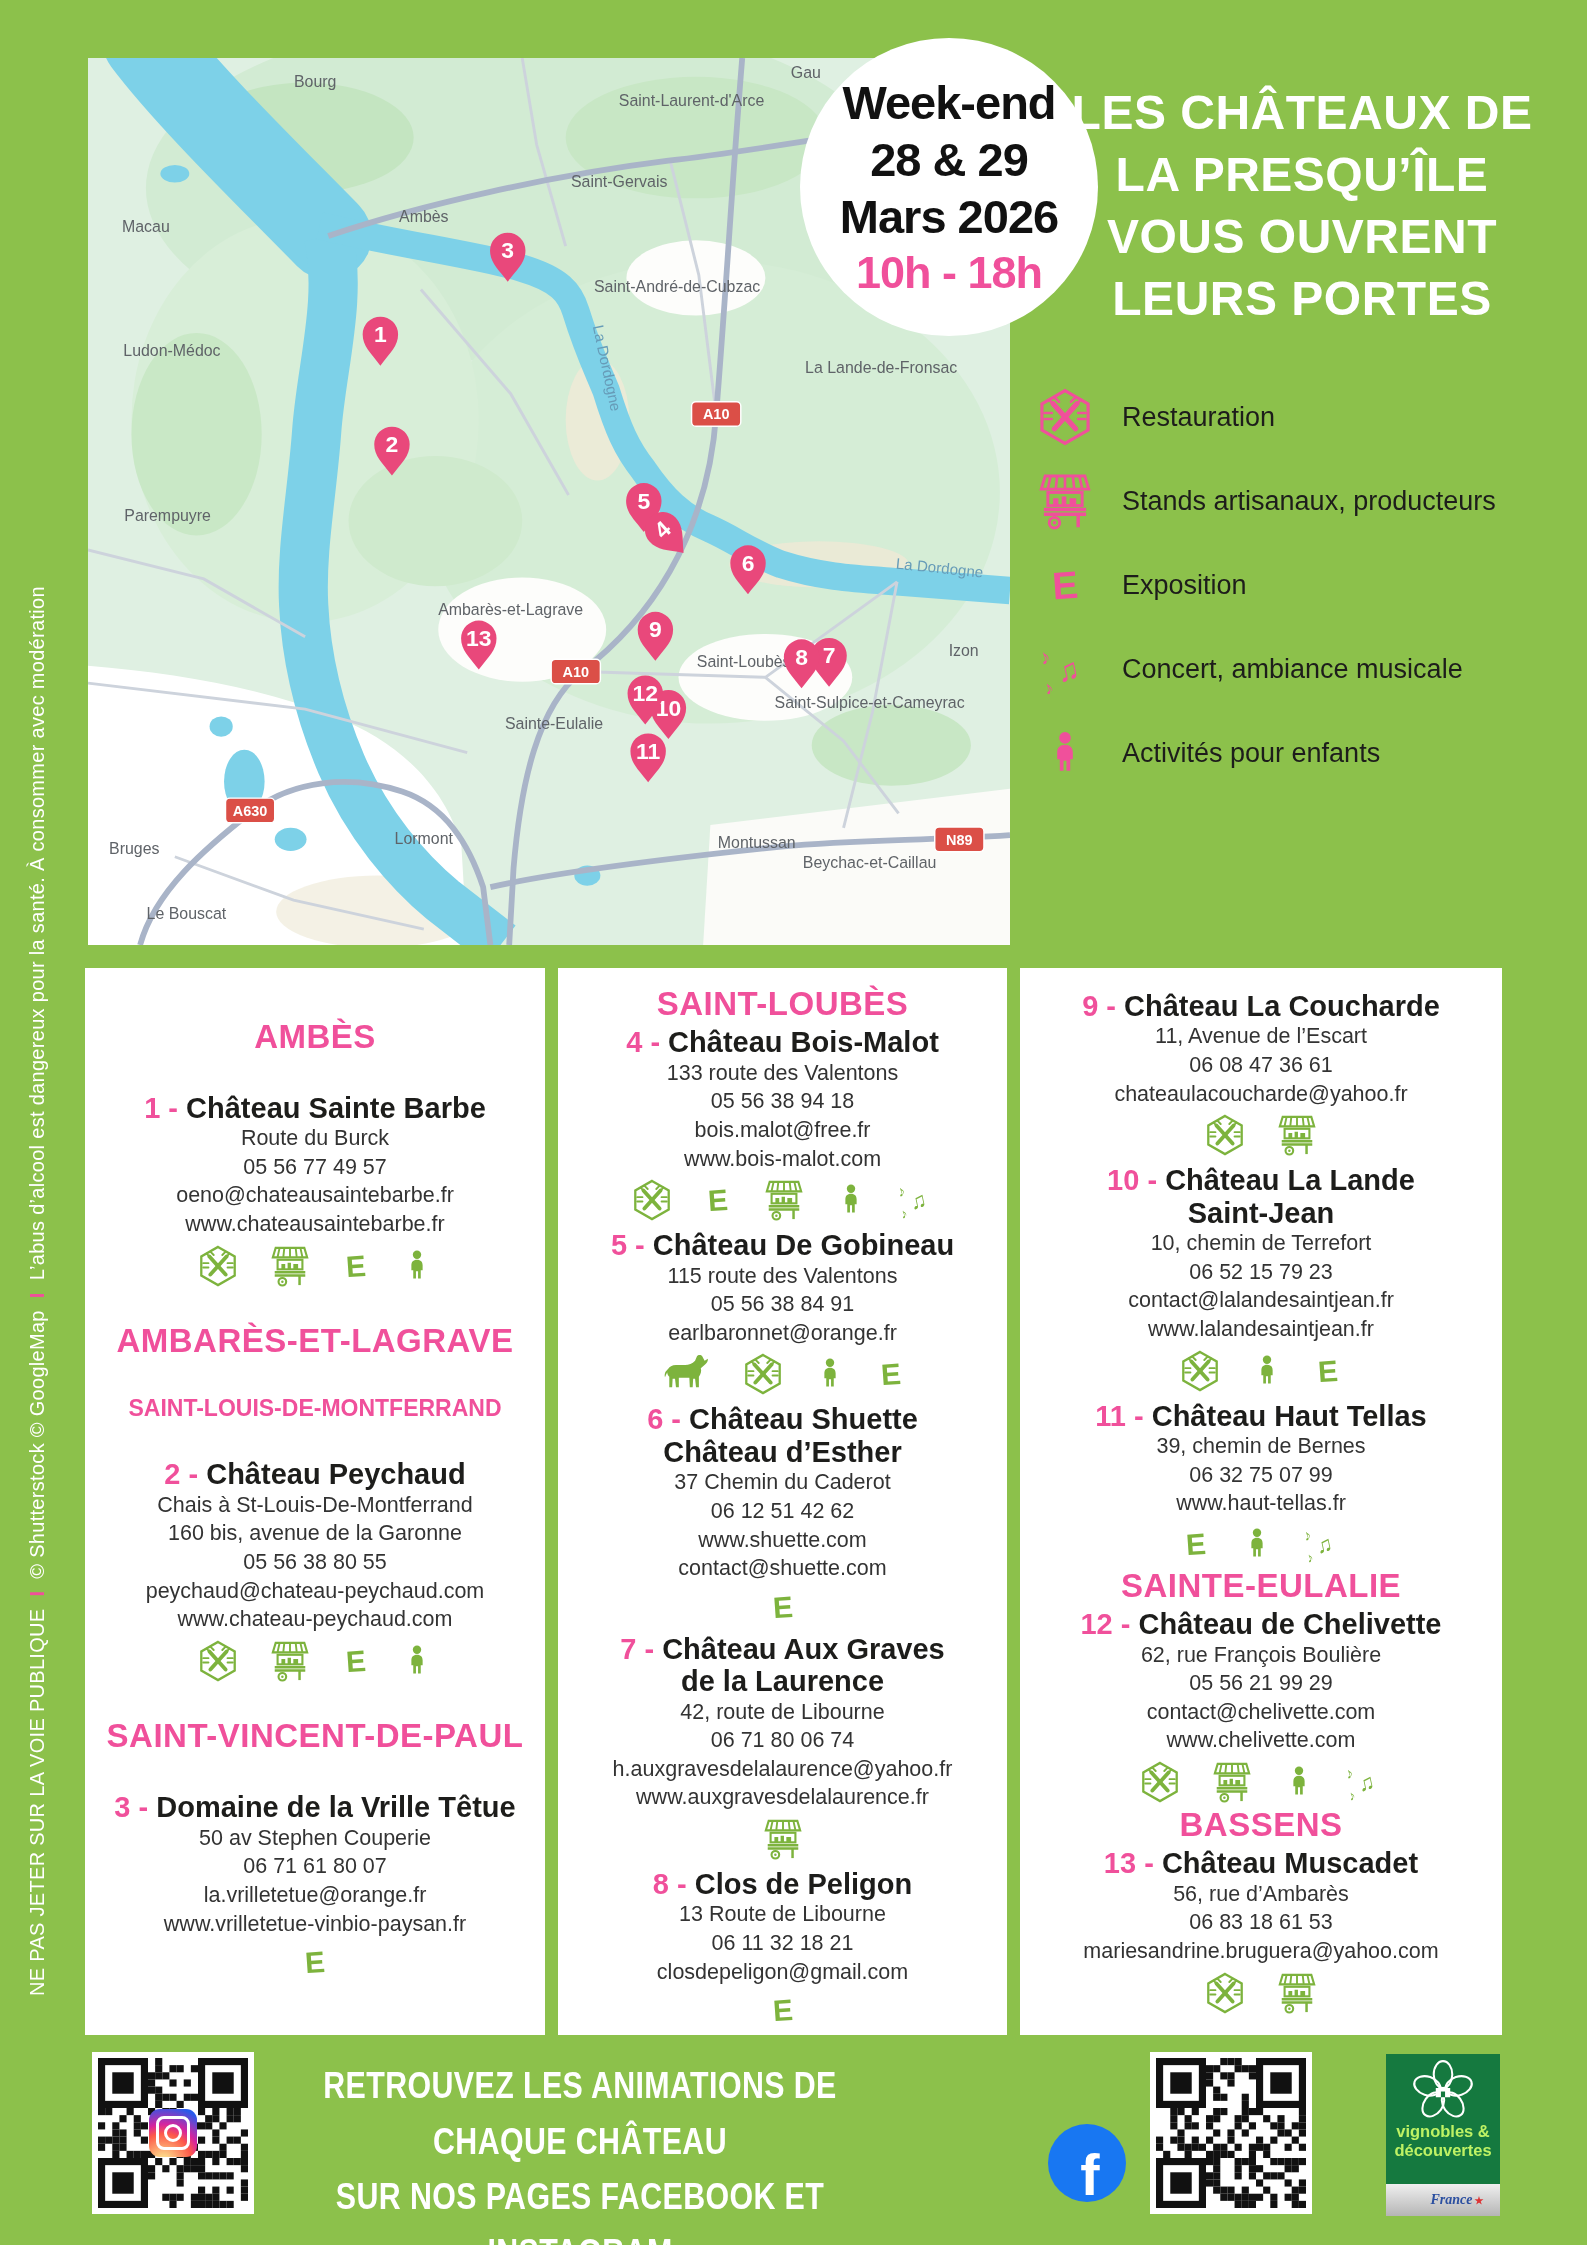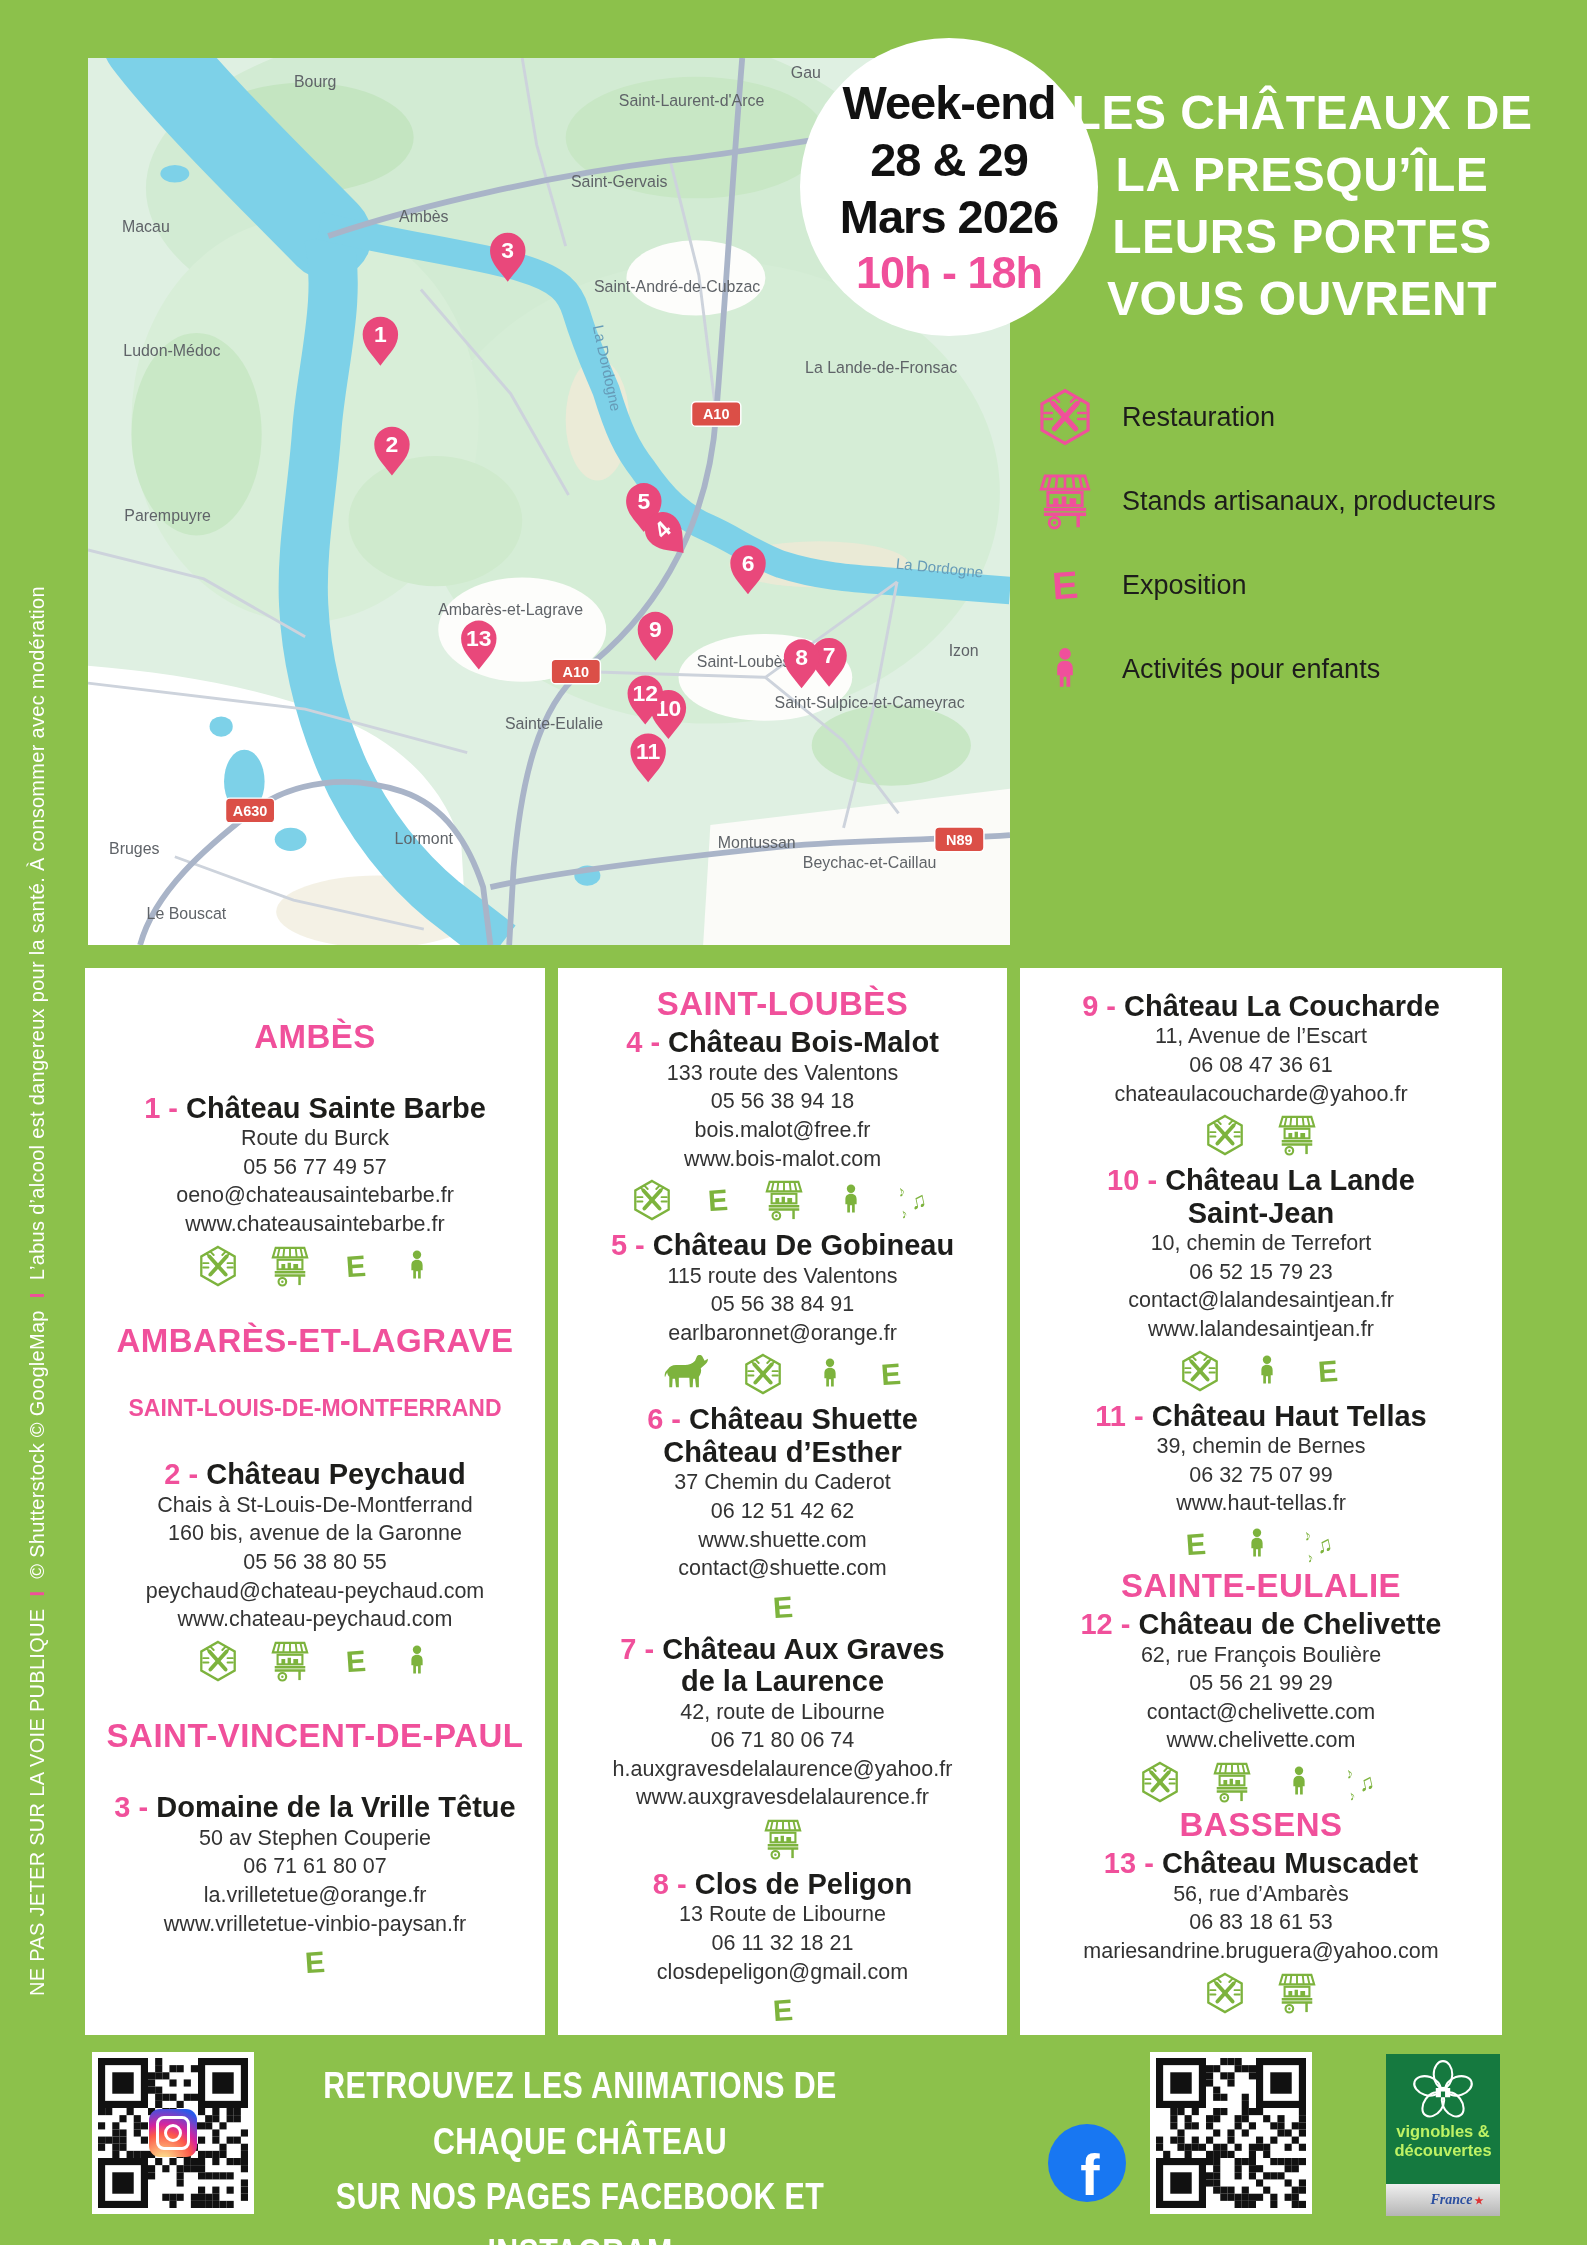--- a/index.html
+++ b/index.html
@@ -289,22 +289,22 @@
 <div class="date-circle">
   <div class="dl">Week-end</div>
   <div class="dl">28 &amp; 29</div>
   <div class="dl">Mars 2026</div>
   <div class="hours">10h - 18h</div>
 </div>
 
 <div class="poster-title" id="poster-title">
     <div>LES CHÂTEAUX DE</div>
     <div>LA PRESQU’ÎLE</div>
+    <div>VOUS OUVRENT</div>
     <div>LEURS PORTES</div>
-    <div>VOUS OUVRENT</div>
   </div>
 
 <div class="legend" id="legend">
     <div class="legend-row">
       <div class="icbox">
         <svg class="ic ic-resto" viewBox="0 0 48 44">
           <use href="#sym-resto"></use>
         </svg>
       </div>
       <div class="lab">Restauration</div>
@@ -317,20 +317,28 @@
       </div>
       <div class="lab">Stands artisanaux, producteurs</div>
     </div>
     <div class="legend-row">
       <div class="icbox">
         <svg class="ic ic-expo" viewBox="0 0 48 44">
           <use href="#sym-expo"></use>
         </svg>
       </div>
       <div class="lab">Exposition</div>
+    </div>
+    <div class="legend-row">
+      <div class="icbox">
+        <svg class="ic ic-music" viewBox="0 0 48 44">
+          <use href="#sym-music"></use>
+        </svg>
+      </div>
+      <div class="lab">Concert, ambiance musicale</div>
     </div>
     <div class="legend-row">
       <div class="icbox">
         <svg class="ic ic-child" viewBox="0 0 48 44">
           <use href="#sym-child"></use>
         </svg>
       </div>
       <div class="lab">Activités pour enfants</div>
     </div>
   </div>

